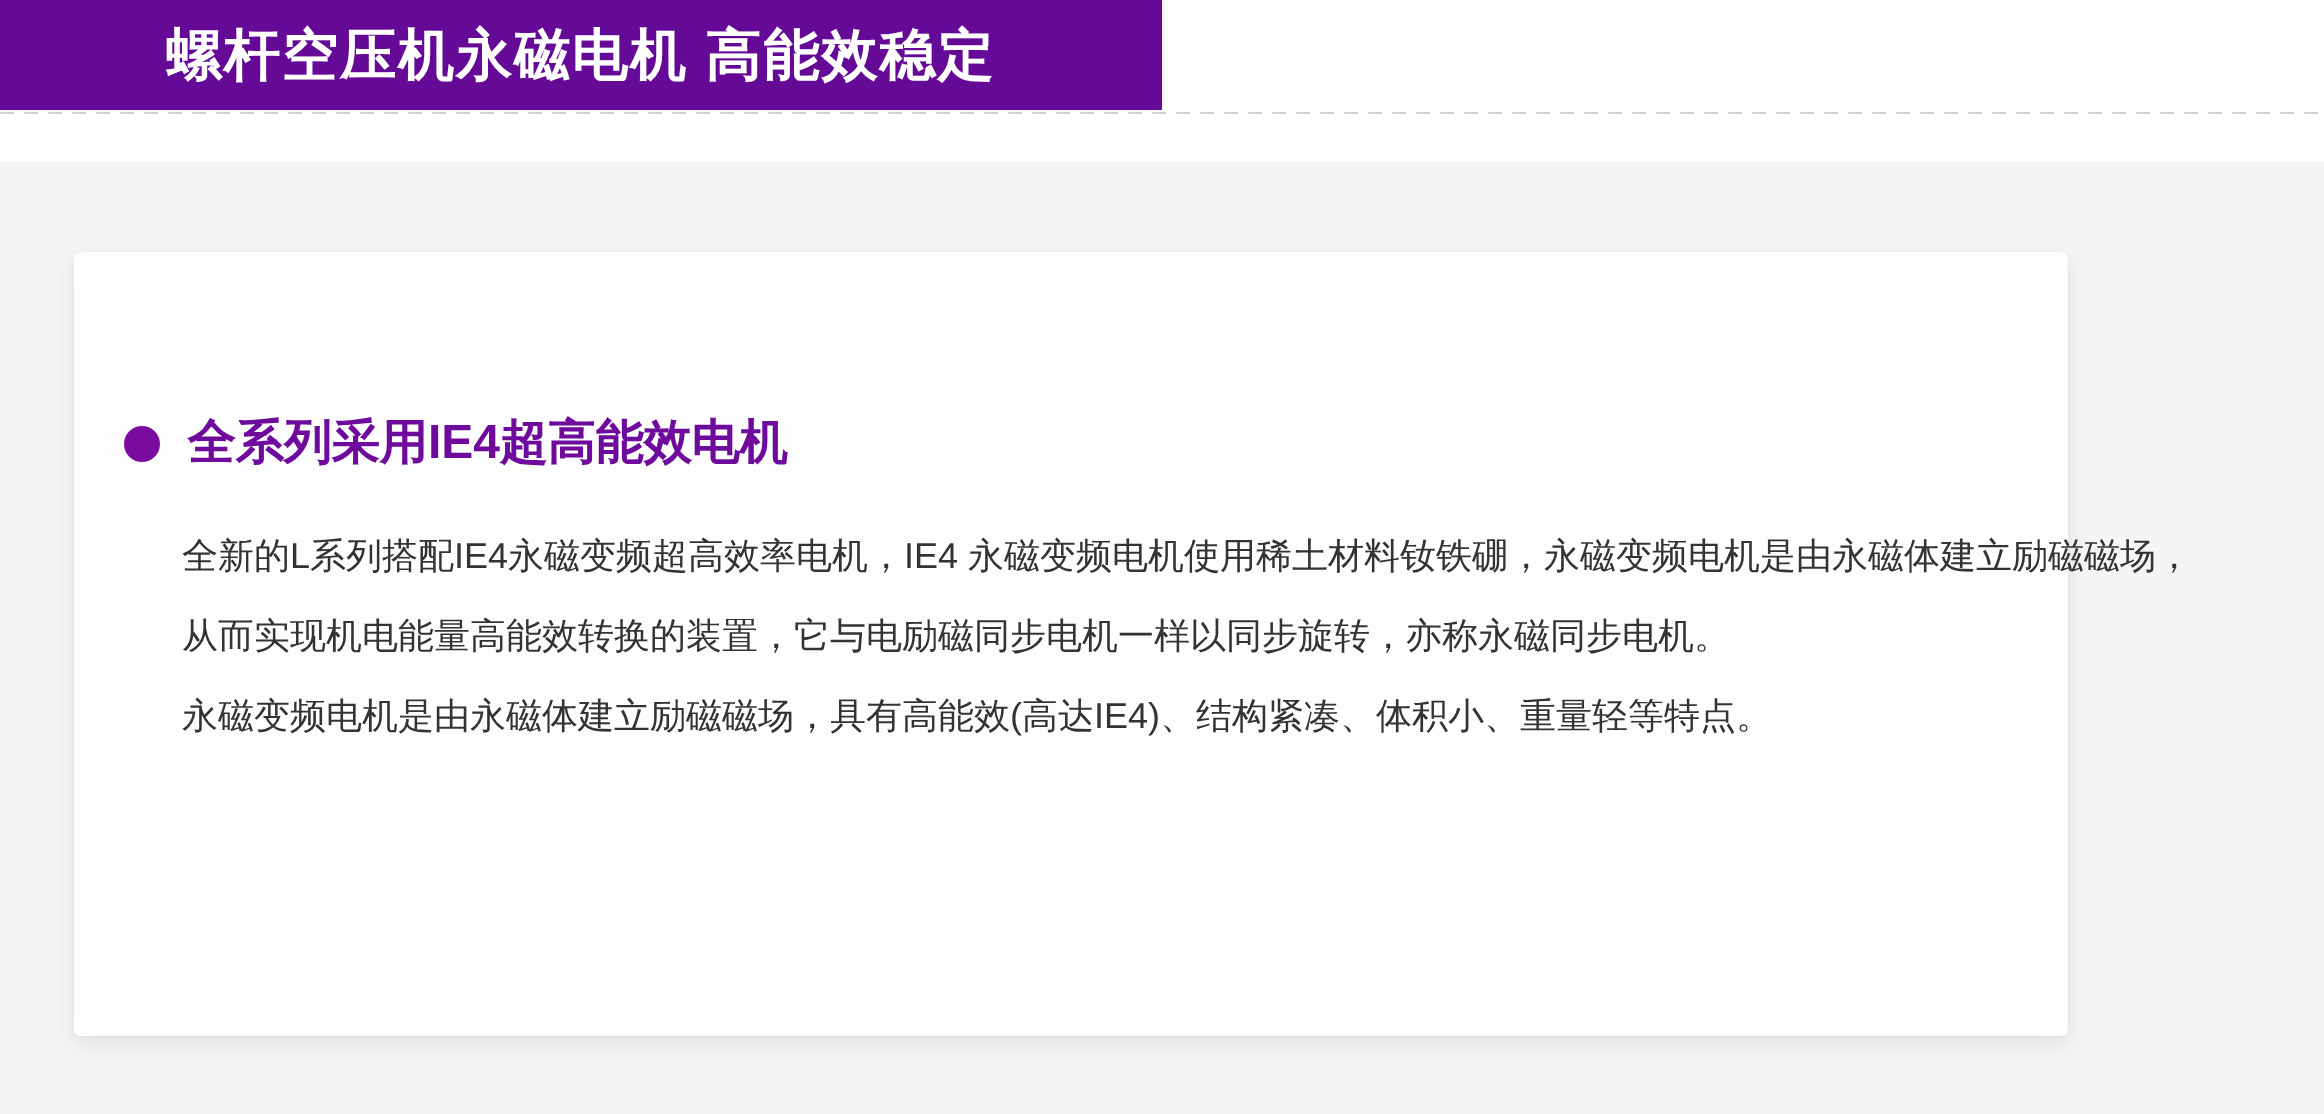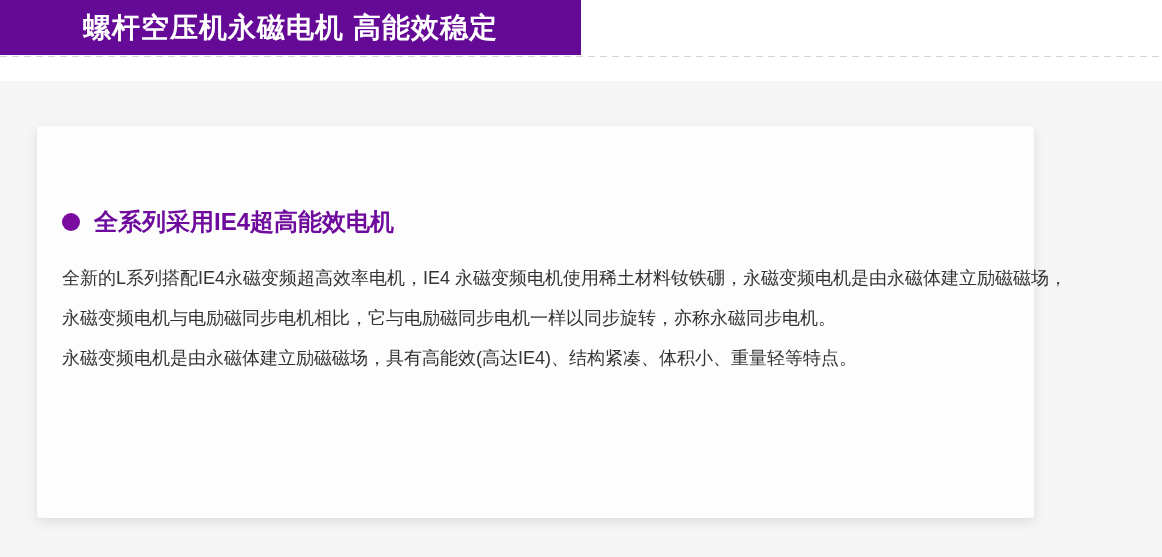--- a/index.html
+++ b/index.html
@@ -74,20 +74,21 @@
   }
   .section-heading h2 {
     font-size: 24px;
     font-weight: bold;
     color: #6e0b9d;
     line-height: 24px;
     white-space: nowrap;
   }
   .body-text {
     margin-top: 24px;
+    margin-left: 29px;
   }
   .body-text .line {
     font-size: 18px;
     line-height: 40px;
     color: #333333;
     white-space: nowrap;
   }
 </style>
 </head>
 <body>
@@ -102,17 +103,17 @@
 <div class="white-gap"></div>
 
 <main class="content-area">
   <section class="content-card">
     <div class="section-heading">
       <span class="bullet-dot"></span>
       <h2>全系列采用IE4超高能效电机</h2>
     </div>
     <div class="body-text">
       <div class="line">全新的L系列搭配IE4永磁变频超高效率电机，IE4 永磁变频电机使用稀土材料钕铁硼，永磁变频电机是由永磁体建立励磁磁场，</div>
-      <div class="line">永磁变频电机与电励磁同步电机相比，它与电励磁同步电机一样以同步旋转，亦称永磁同步电机。</div>
+      <div class="line">从而实现机电能量高能效转换的装置，它与电励磁同步电机一样以同步旋转，亦称永磁同步电机。</div>
       <div class="line">永磁变频电机是由永磁体建立励磁磁场，具有高能效(高达IE4)、结构紧凑、体积小、重量轻等特点。</div>
     </div>
   </section>
 </main>
 
 </body></html>

